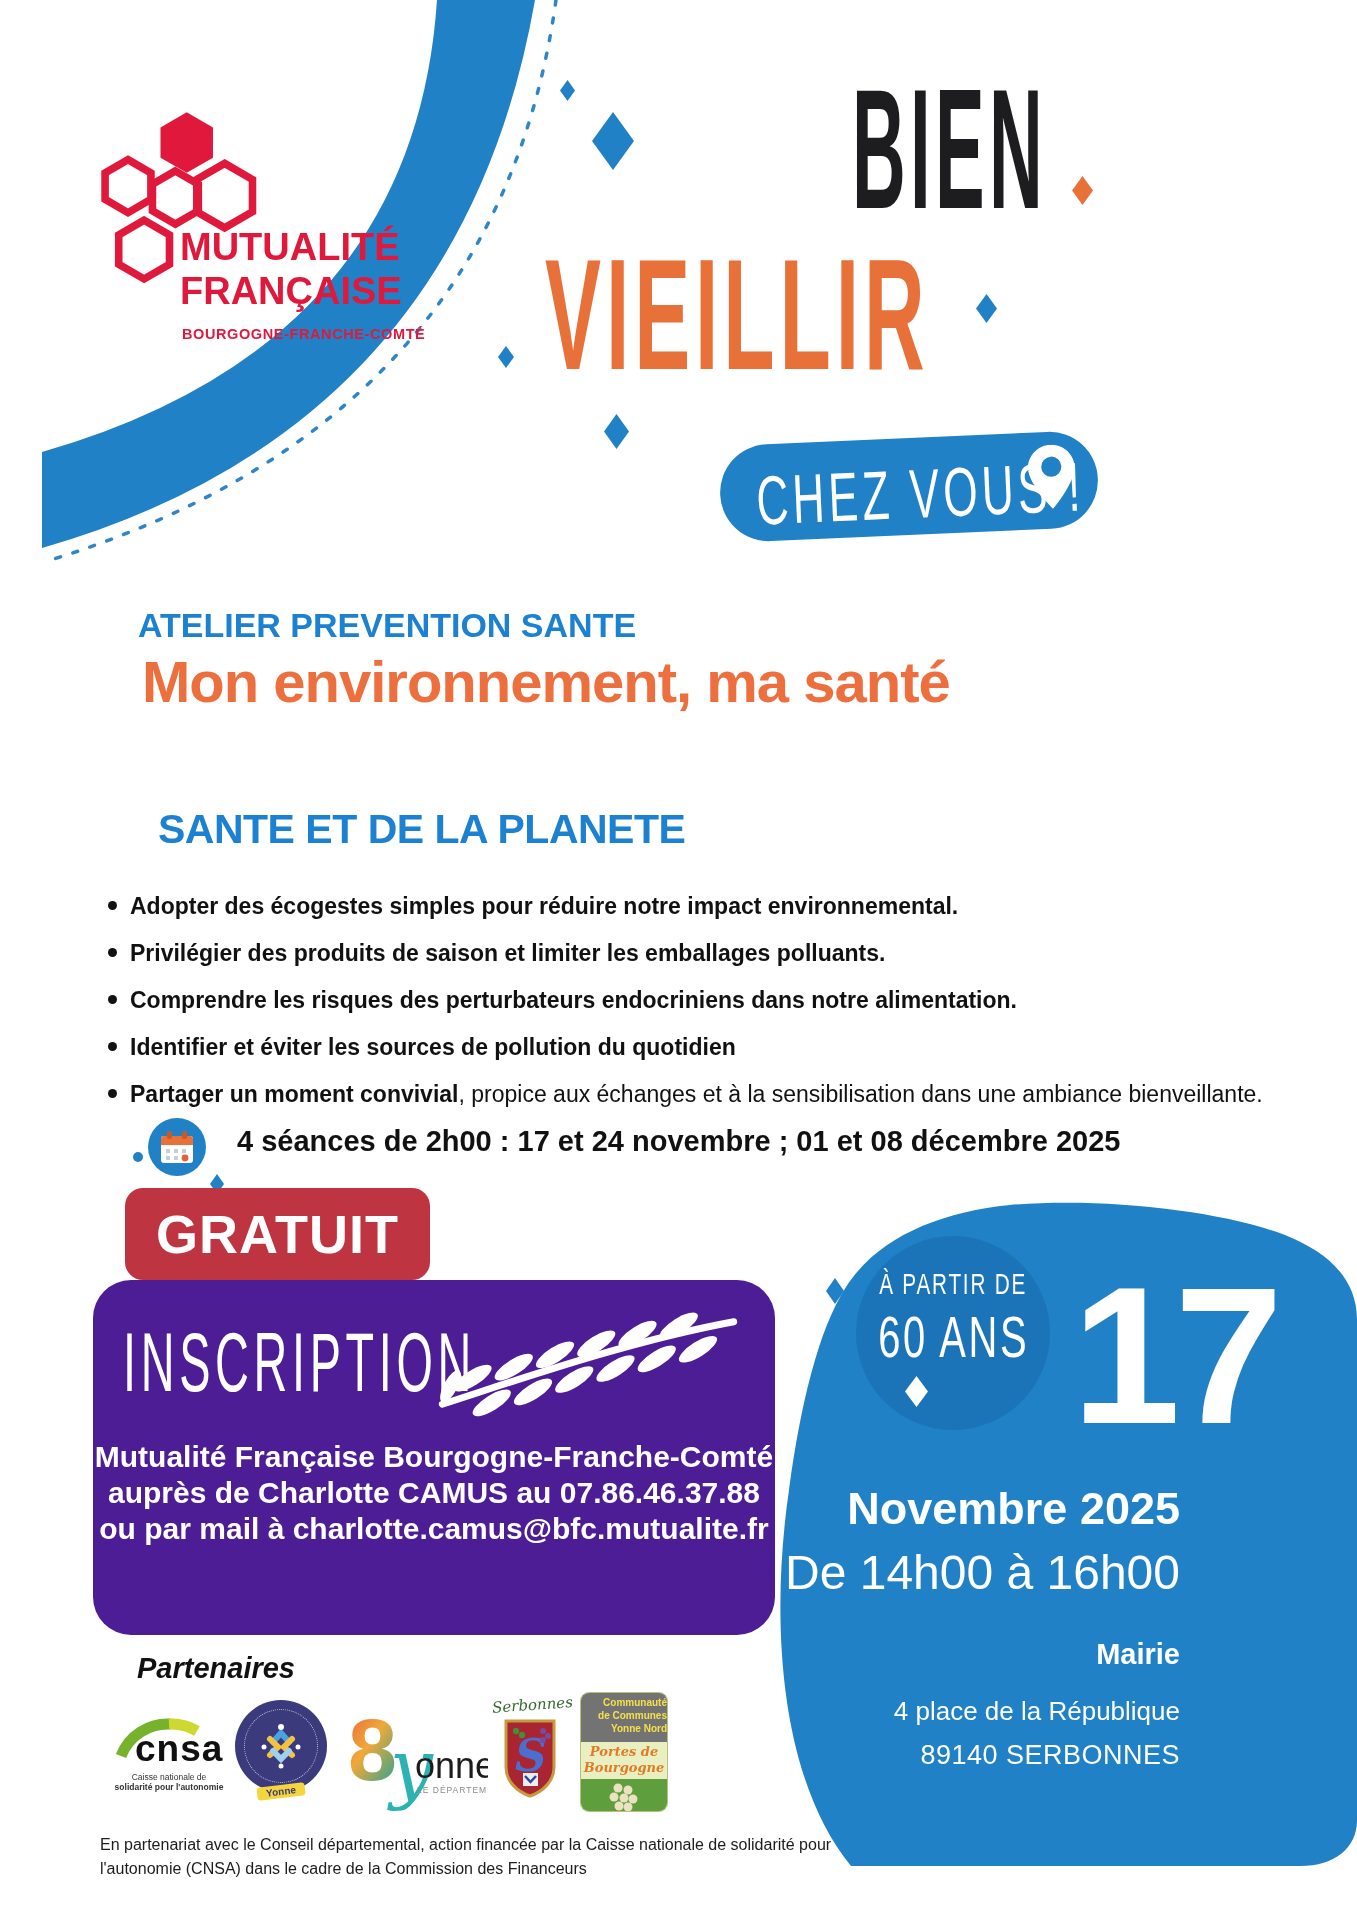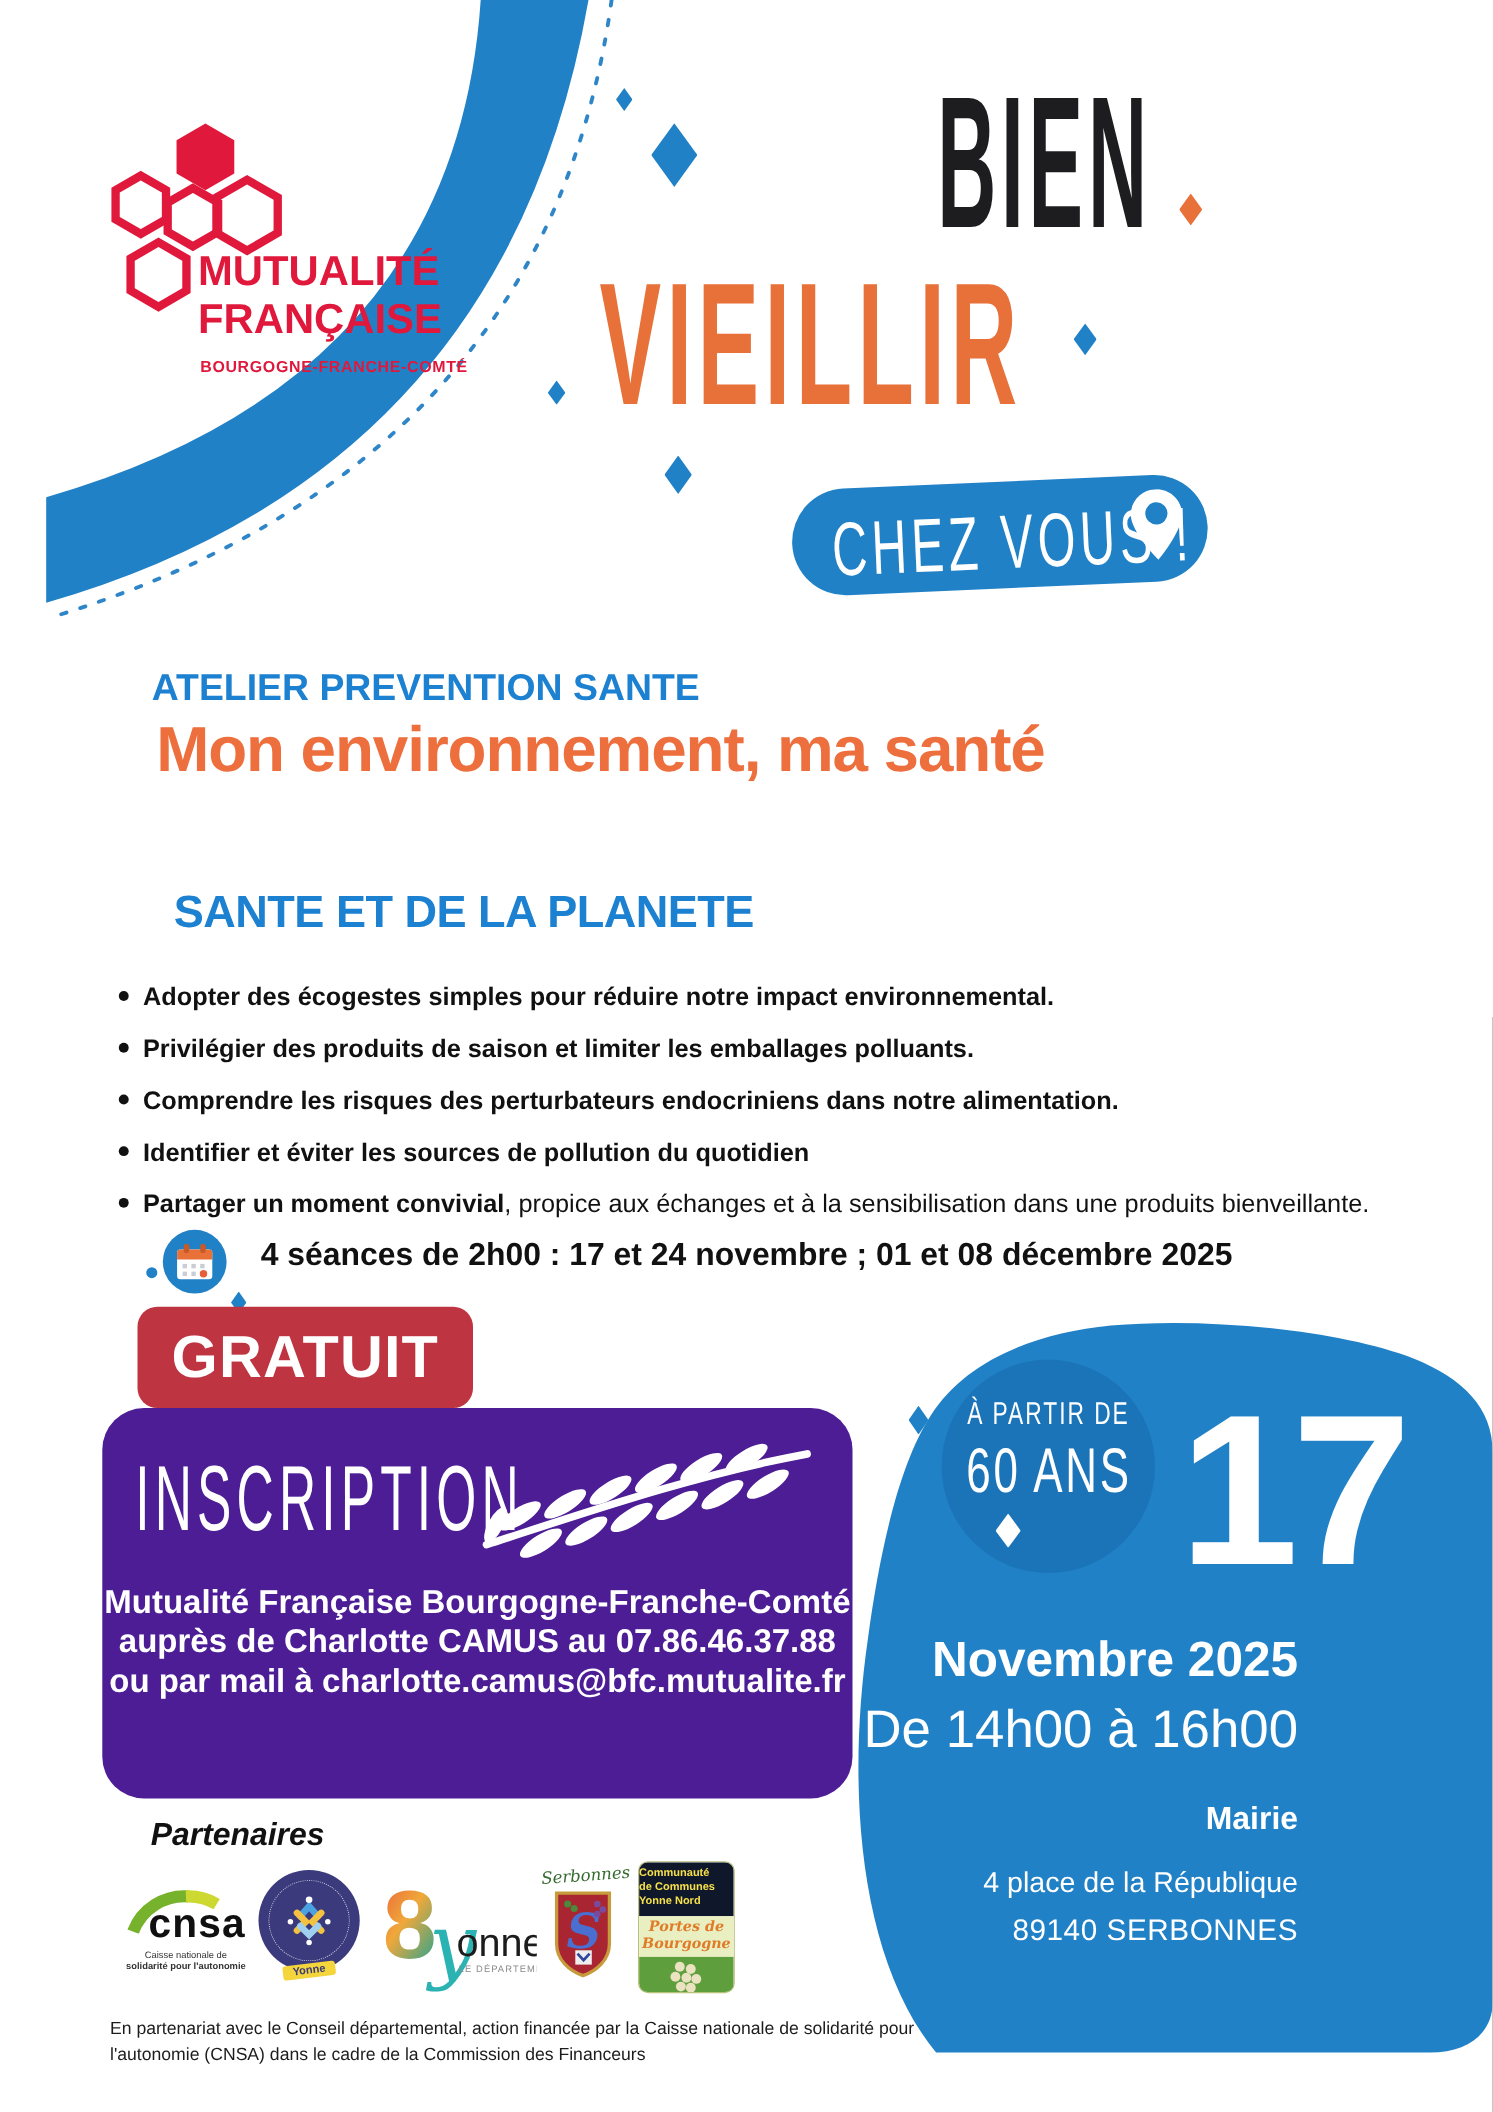--- a/index.html
+++ b/index.html
@@ -64,21 +64,21 @@
   #p-comm{left:233px;top:1700px;width:100px;height:112px;}
   #comm-circle{left:2px;top:0;width:92px;height:92px;border-radius:50%;background:#3b3a7c;}
   #comm-ring{position:absolute;left:9px;top:9px;width:72px;height:72px;border-radius:50%;border:1.5px dotted rgba(255,255,255,.7);}
   #comm-ribbon{position:absolute;left:50%;bottom:-6px;transform:translateX(-50%) rotate(-7deg);
         background:#f5d53c;color:#3b3a7c;font-size:10px;font-weight:700;padding:1px 9px;border-radius:3px;}
   #p-89{left:348px;top:1700px;width:140px;height:112px;}
   #p-serb{left:492px;top:1696px;width:78px;height:110px;}
   #serb-name{left:0;top:0;width:78px;text-align:center;font-family:"DejaVu Serif",serif;font-style:italic;
         font-size:15px;color:#356b2e;transform:rotate(-4deg);}
   #p-cc{left:580px;top:1692px;width:88px;height:120px;border-radius:9px;overflow:hidden;border:1px solid #b8c07a;box-sizing:border-box;}
-  .cc-top{height:46px;background:#0f172a;color:#f5e04a;font-size:10px;font-weight:700;text-align:left;padding-top:3px;line-height:13px;}
+  .cc-top{height:46px;background:#737373;color:#f5e04a;font-size:10px;font-weight:700;text-align:right;padding-top:3px;line-height:13px;}
   .cc-mid{height:35px;background:#e9efc0;text-align:center;font-family:"DejaVu Serif",serif;font-style:italic;
           font-weight:700;color:#e07b28;font-size:13px;line-height:16px;padding-top:2px;}
   .cc-bot{height:36px;background:#5f9e3c;position:relative;}
 
   
   .foot{left:100px;font-size:16px;color:#1c1c1c;}
   #foot1{top:1836px;} #foot2{top:1860px;}
 
   
   #blob{left:0;top:0;}
@@ -139,21 +139,21 @@
 
   <div class="abs" id="kicker">ATELIER PREVENTION SANTE</div>
   <div class="abs" id="title">Mon environnement, ma santé</div>
   <div class="abs" id="sub2">SANTE ET DE LA PLANETE</div>
 
   <ul class="abs" id="bullets">
     <li class="b">Adopter des écogestes simples pour réduire notre impact environnemental.</li>
     <li class="b">Privilégier des produits de saison et limiter les emballages polluants.</li>
     <li class="b">Comprendre les risques des perturbateurs endocriniens dans notre alimentation.</li>
     <li class="b">Identifier et éviter les sources de pollution du quotidien</li>
-    <li><span class="mix-b">Partager un moment convivial</span><span class="mix-r">, propice aux échanges et à la sensibilisation dans une produits bienveillante.</span></li>
+    <li><span class="mix-b">Partager un moment convivial</span><span class="mix-r">, propice aux échanges et à la sensibilisation dans une ambiance bienveillante.</span></li>
   </ul>
 
   <svg class="abs" id="cal-icon" width="60" height="60" viewBox="0 0 60 60">
     <circle cx="30" cy="30" r="29" fill="#2181c6"></circle>
     <rect x="14" y="19" width="32" height="27" rx="3" fill="#ffffff"></rect>
     <path d="M14 22 a3 3 0 0 1 3-3 h26 a3 3 0 0 1 3 3 v6 h-32 z" fill="#e8713a"></path>
     <rect x="20" y="14" width="5" height="8" rx="2" fill="#c95a28"></rect>
     <rect x="35" y="14" width="5" height="8" rx="2" fill="#c95a28"></rect>
     <rect x="19" y="32" width="4" height="4" fill="#c9ced6"></rect>
     <rect x="27" y="32" width="4" height="4" fill="#c9ced6"></rect>

